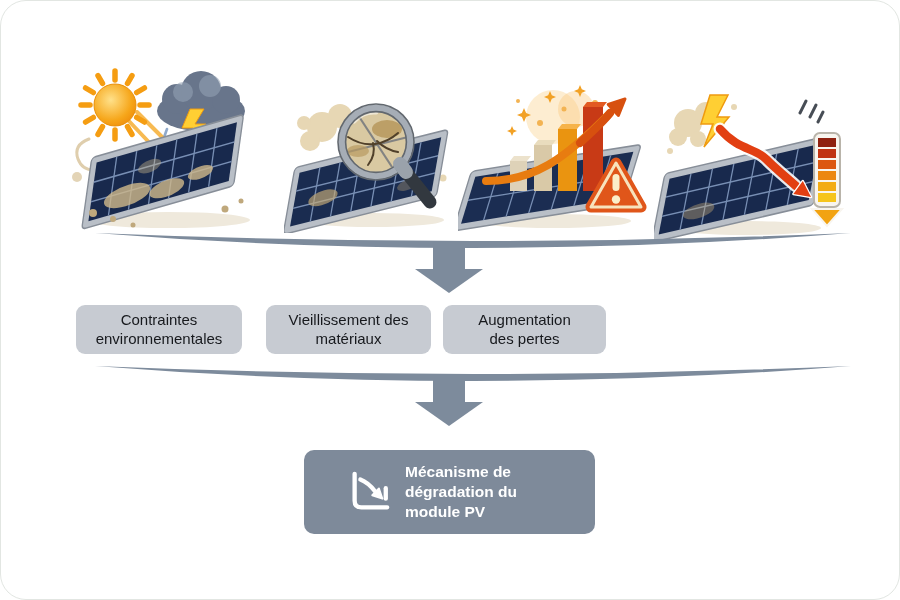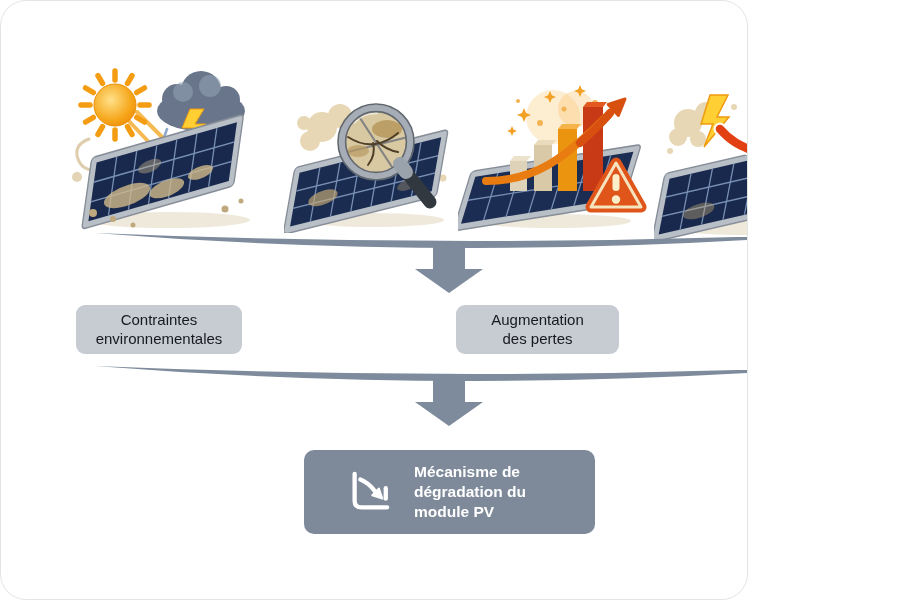--- a/index.html
+++ b/index.html
@@ -6,21 +6,21 @@
     --connector:#7d8b9c;
     --label-box-bg:#c7cbd2;
     --label-text:#17191d;
     --result-box-bg:#7e8a9a;
     --result-text:#ffffff;
     --canvas-bg:#ffffff;
     --canvas-border:#e2e6e2;
   }
   html,body{margin:0;padding:0;background:#ffffff;}
   .canvas{
-    position:relative;width:748px;height:600px;box-sizing:border-box;
+    position:relative;width:900px;height:600px;box-sizing:border-box;
     background:var(--canvas-bg,#fff);
     border:1px solid var(--canvas-border,#e2e6e2);
     border-radius:26px;overflow:hidden;
     font-family:"Liberation Sans", sans-serif;
   }
   figure.illus{position:absolute;margin:0;padding:0;}
   .illus svg{display:block;width:100%;height:100%;}
   .ill-1{left:62px;top:58px;width:205px;height:175px;}
   .ill-2{left:283px;top:84px;width:175px;height:148px;}
   .ill-3{left:457px;top:80px;width:190px;height:152px;}
@@ -30,29 +30,29 @@
   .funnel-2{top:361px;}
   .label-box{
     position:absolute;top:304px;height:49px;
     background:var(--label-box-bg,#c7cbd2);
     border-radius:9px;
     display:flex;align-items:center;justify-content:center;text-align:center;
     color:var(--label-text,#17191d);
     font-size:15px;line-height:1.25;font-weight:400;
   }
   .lb1{left:75px;width:166px}.lb2{left:265px;width:165px}
-  .lb3{left:455px;width:163px}.lb4{left:645px;width:165px}
+  .lb3{left:442px;width:163px}.lb4{left:645px;width:165px}
   .lb1 span{display:inline-block;max-width:140px}
   .lb2 span{display:inline-block;max-width:122px}
   .lb3 span{display:inline-block;max-width:108px}
   .lb4 span{display:inline-block;max-width:150px}
   .result-box{
     position:absolute;left:303px;top:449px;width:291px;height:84px;box-sizing:border-box;
     background:var(--result-box-bg,#7e8a9a);border-radius:10px;
-    display:flex;align-items:center;gap:22px;padding-left:42px;
+    display:flex;align-items:center;gap:13px;padding-left:42px;
     color:var(--result-text,#fff);
   }
   .result-icon{width:46px;height:46px;flex:0 0 auto;}
   .result-text{font-size:15.5px;font-weight:700;line-height:1.3;max-width:135px;}
 </style>
 </head>
 <body>
 
 <div class="canvas">
 
@@ -303,20 +303,23 @@
     <path d="M 2 4 Q 380 34 758 4 Q 380 20 2 4 Z" fill="var(--connector,#7d8b9c)"></path>
     <g fill="var(--connector,#7d8b9c)">
       <rect x="340" y="18" width="32" height="22"></rect>
       <polygon points="322,40 390,40 356,64"></polygon>
     </g>
   </svg>
 
   <div class="label-box lb1">
     <span>Contraintes environnementales</span>
   </div>
+  <div class="label-box lb2">
+    <span>Vieillissement des matériaux</span>
+  </div>
   <div class="label-box lb3">
     <span>Augmentation des pertes</span>
   </div>
 
   <svg class="funnel funnel-2" viewBox="0 0 760 66">
     <path d="M 2 4 Q 380 34 758 4 Q 380 20 2 4 Z" fill="var(--connector,#7d8b9c)"></path>
     <g fill="var(--connector,#7d8b9c)">
       <rect x="340" y="18" width="32" height="22"></rect>
       <polygon points="322,40 390,40 356,64"></polygon>
     </g>

